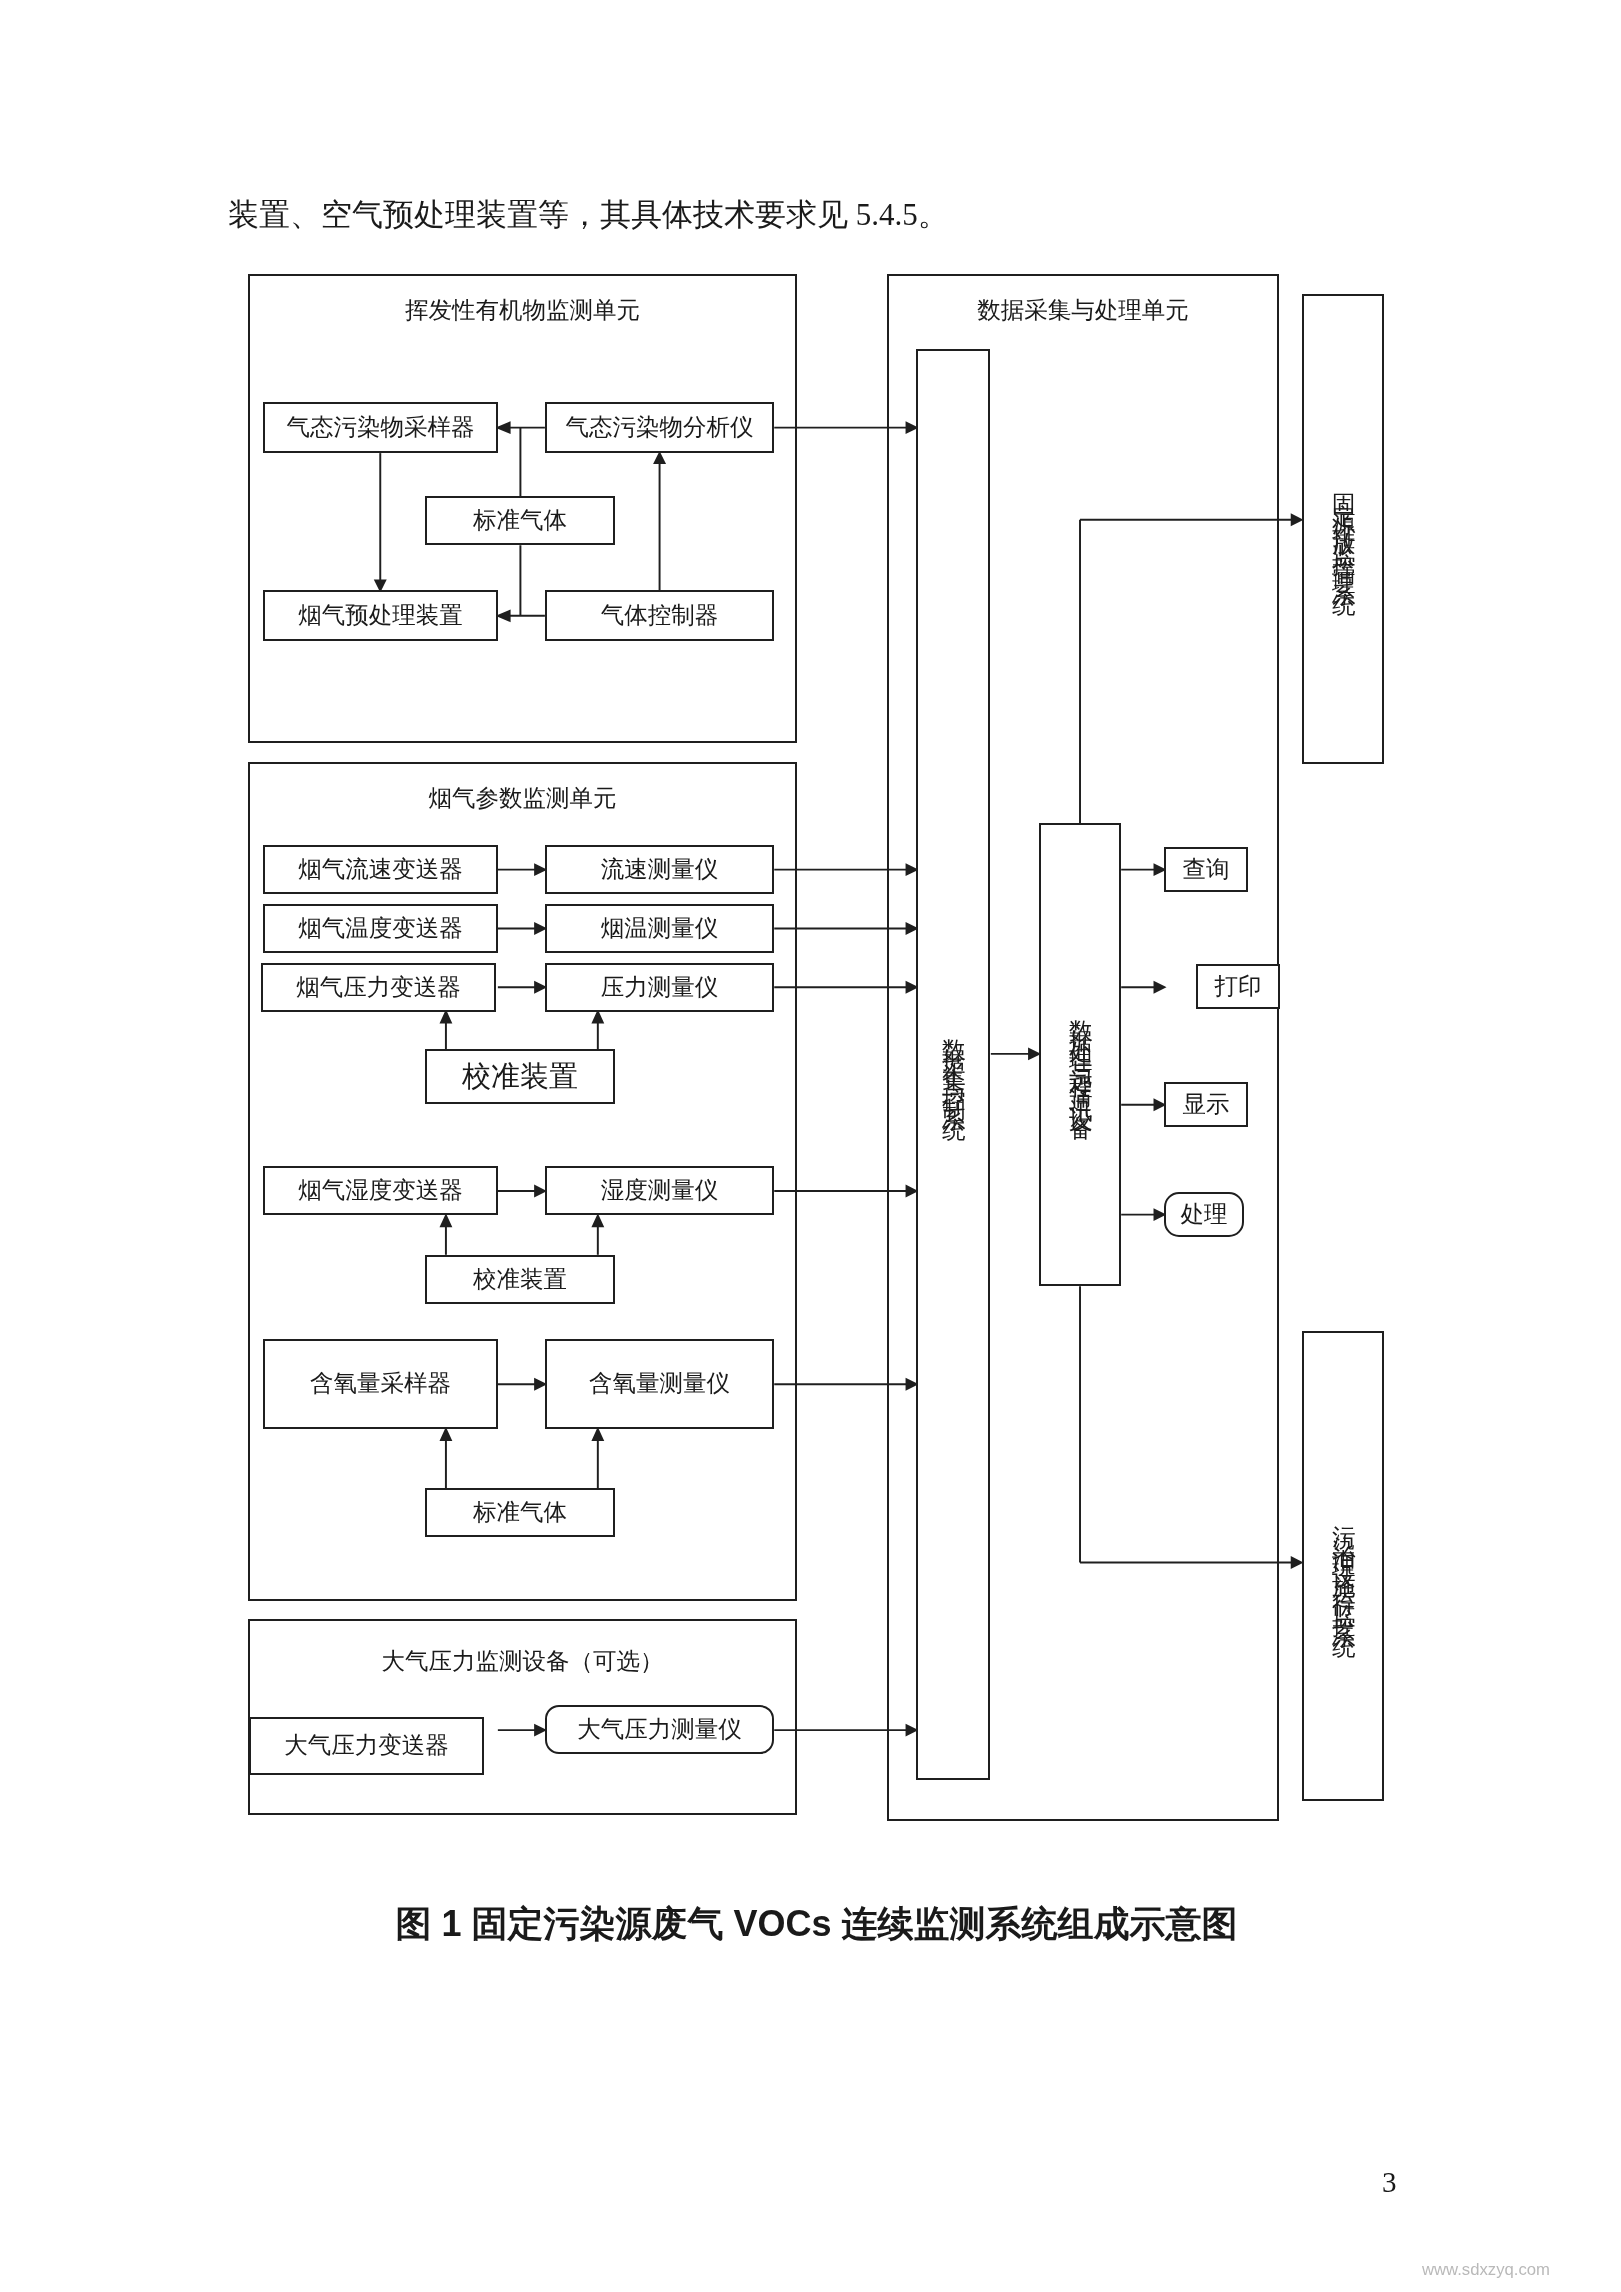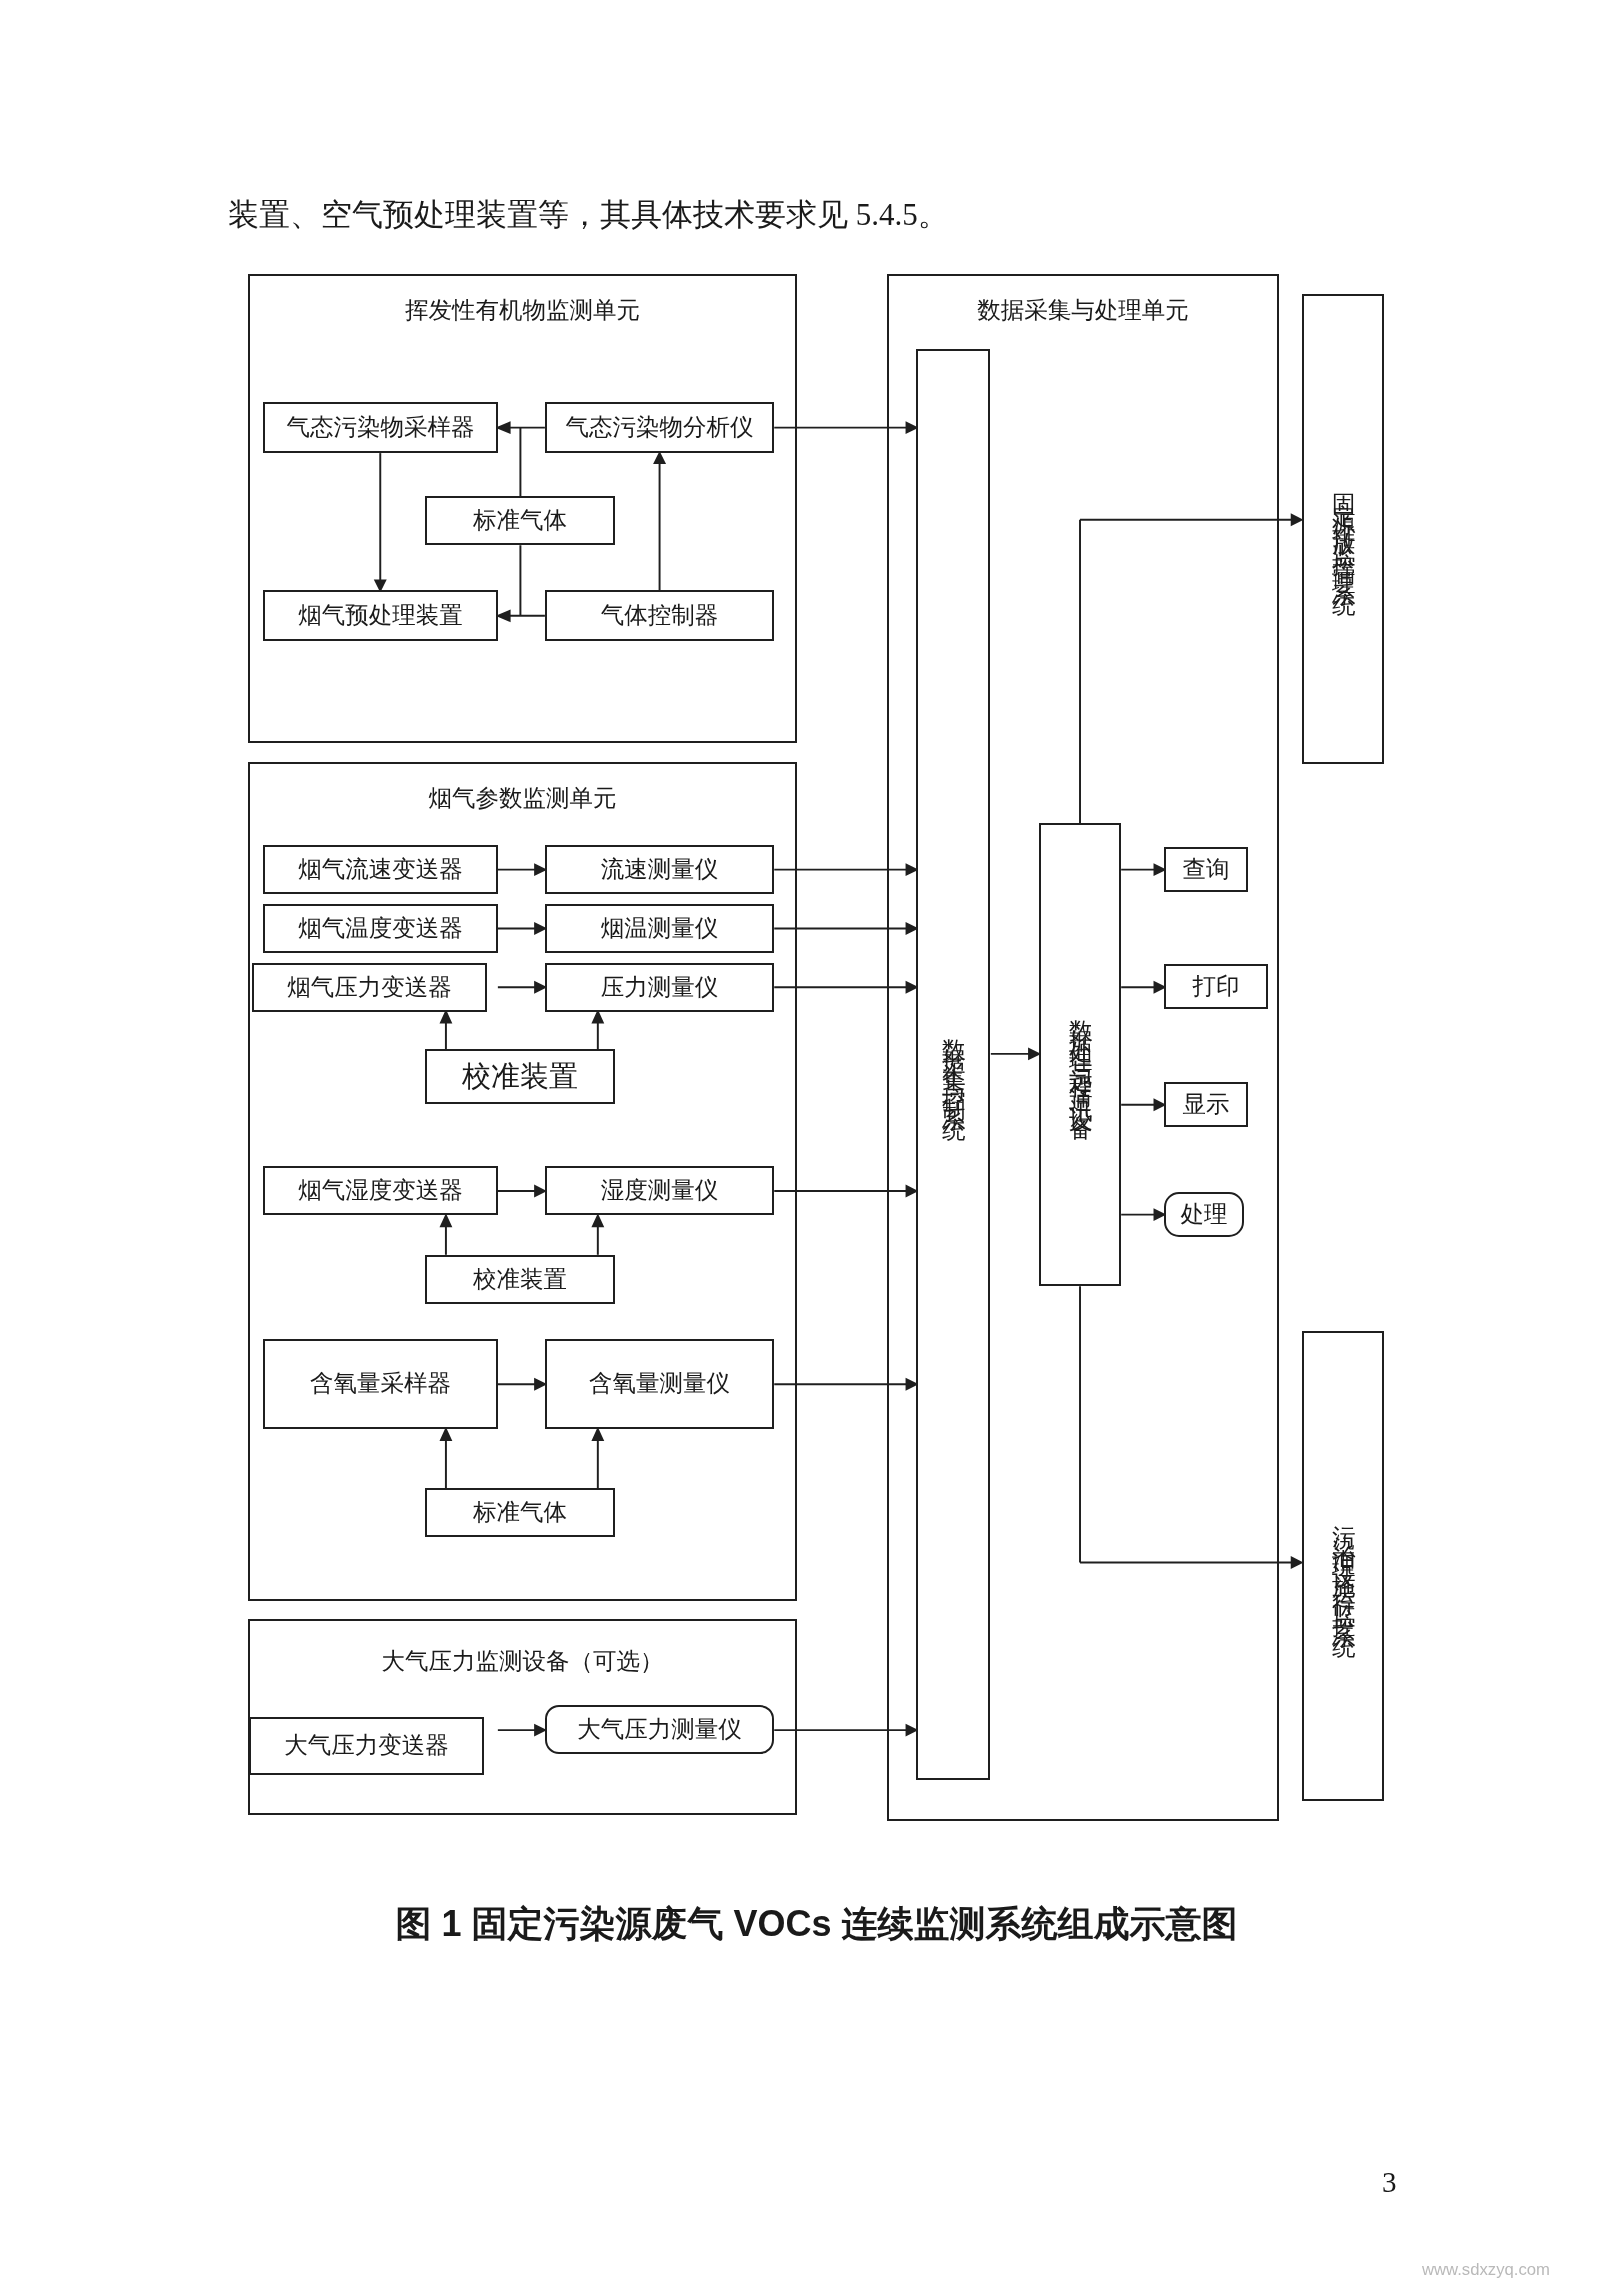--- a/index.html
+++ b/index.html
@@ -149,37 +149,37 @@
   <div class="box" style="left:263px;top:402px;width:235px;height:51px;">气态污染物采样器</div>
   <div class="box" style="left:545px;top:402px;width:229px;height:51px;">气态污染物分析仪</div>
   <div class="box" style="left:425px;top:496px;width:190px;height:49px;">标准气体</div>
   <div class="box" style="left:263px;top:590px;width:235px;height:51px;">烟气预处理装置</div>
   <div class="box" style="left:545px;top:590px;width:229px;height:51px;">气体控制器</div>
 
   <div class="box" style="left:263px;top:845px;width:235px;height:49px;">烟气流速变送器</div>
   <div class="box" style="left:545px;top:845px;width:229px;height:49px;">流速测量仪</div>
   <div class="box" style="left:263px;top:904px;width:235px;height:49px;">烟气温度变送器</div>
   <div class="box" style="left:545px;top:904px;width:229px;height:49px;">烟温测量仪</div>
-  <div class="box" style="left:252px;top:963px;width:235px;height:49px;">烟气压力变送器</div>
+  <div class="box" style="left:261px;top:963px;width:235px;height:49px;">烟气压力变送器</div>
   <div class="box" style="left:545px;top:963px;width:229px;height:49px;">压力测量仪</div>
   <div class="box big" style="left:425px;top:1049px;width:190px;height:55px;">校准装置</div>
   <div class="box" style="left:263px;top:1166px;width:235px;height:49px;">烟气湿度变送器</div>
   <div class="box" style="left:545px;top:1166px;width:229px;height:49px;">湿度测量仪</div>
   <div class="box" style="left:425px;top:1255px;width:190px;height:49px;">校准装置</div>
   <div class="box" style="left:545px;top:1339px;width:229px;height:90px;">含氧量测量仪</div>
   <div class="box" style="left:263px;top:1339px;width:235px;height:90px;">含氧量采样器</div>
   <div class="box" style="left:425px;top:1488px;width:190px;height:49px;">标准气体</div>
 
   <div class="box" style="left:249px;top:1705px;width:235px;height:58px;margin-top:12px;">大气压力变送器</div>
   <div class="box" style="left:545px;top:1705px;width:229px;height:49px;border-radius:14px;">大气压力测量仪</div>
 
   <div class="box vbox" style="left:916px;top:349px;width:74px;height:1431px;">数据采集与控制系统</div>
   <div class="box vbox" style="left:1039px;top:823px;width:82px;height:463px;">数据处理与远程通讯设备</div>
   <div class="box" style="left:1164px;top:847px;width:84px;height:45px;">查询</div>
-  <div class="box" style="left:1164px;top:964px;width:104px;height:45px;text-align:right;">打印</div>
+  <div class="box" style="left:1196px;top:964px;width:84px;height:45px;text-align:right;">打印</div>
   <div class="box" style="left:1164px;top:1082px;width:84px;height:45px;">显示</div>
   <div class="box" style="left:1164px;top:1192px;width:80px;height:45px;border-radius:15px;">处理</div>
 
   <div class="box vbox" style="left:1302px;top:294px;width:82px;height:470px;">固定源排放监控管理系统</div>
   <div class="box vbox" style="left:1302px;top:1331px;width:82px;height:470px;">污染治理设施运行监控系统</div>
 
   <div class="caption" style="left:248px;top:1900px;width:1137px;">图 1  固定污染源废气 VOCs 连续监测系统组成示意图</div>
   <div class="pagenum" style="left:1382px;top:2166px;">3</div>
   <div class="watermark" style="left:1422px;top:2260px;">www.sdxzyq.com</div>
 

